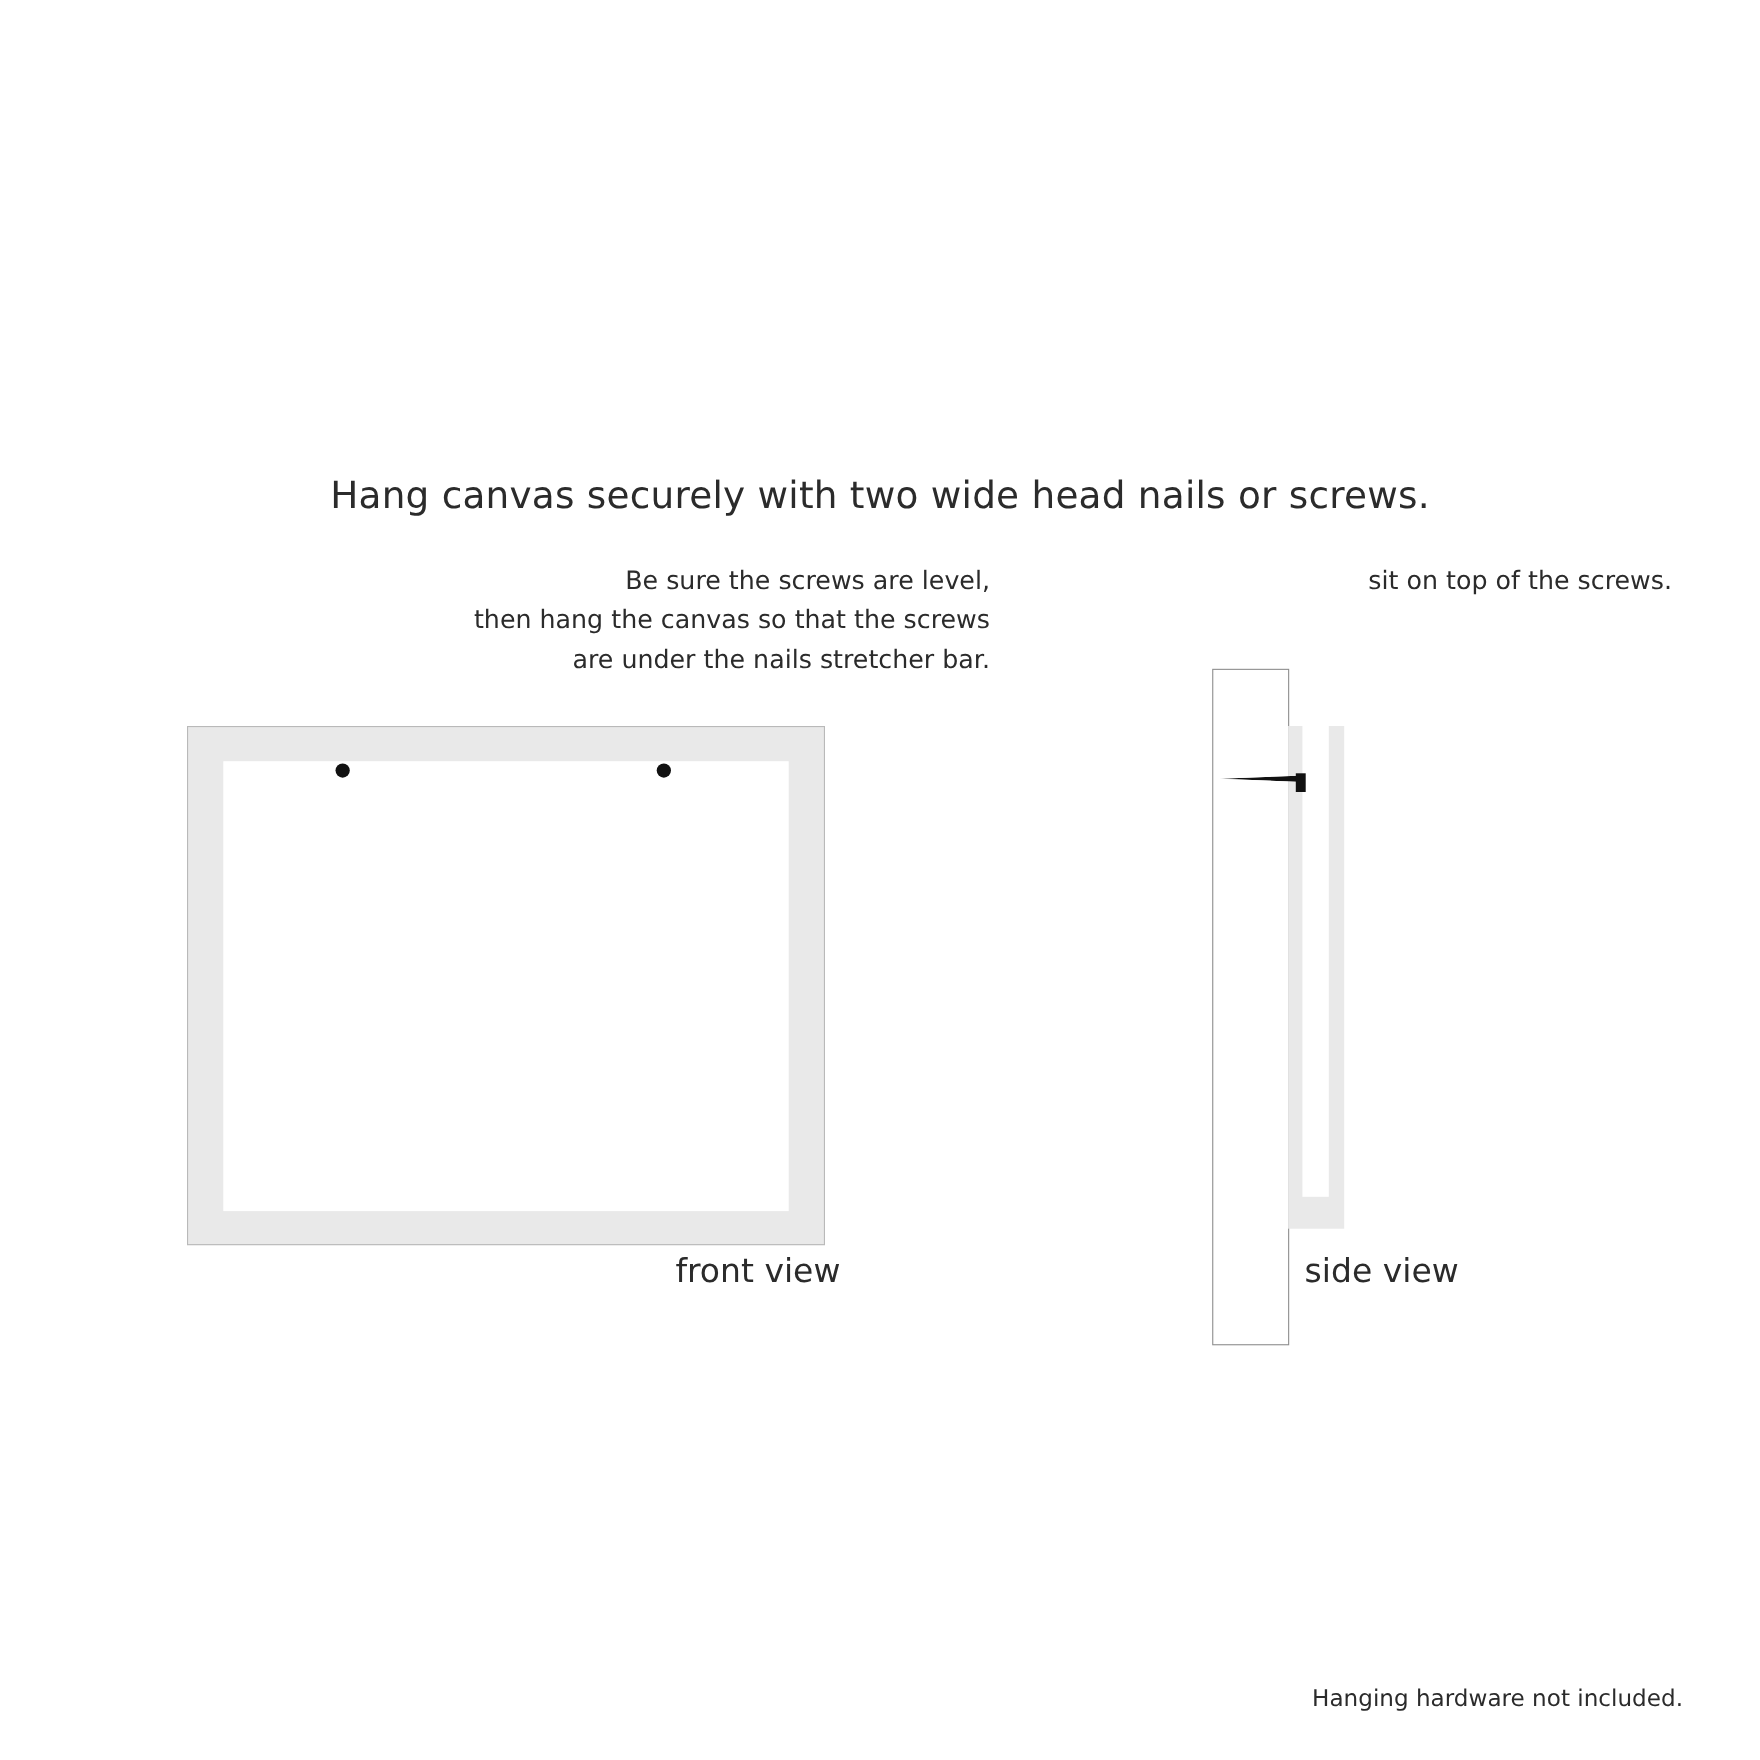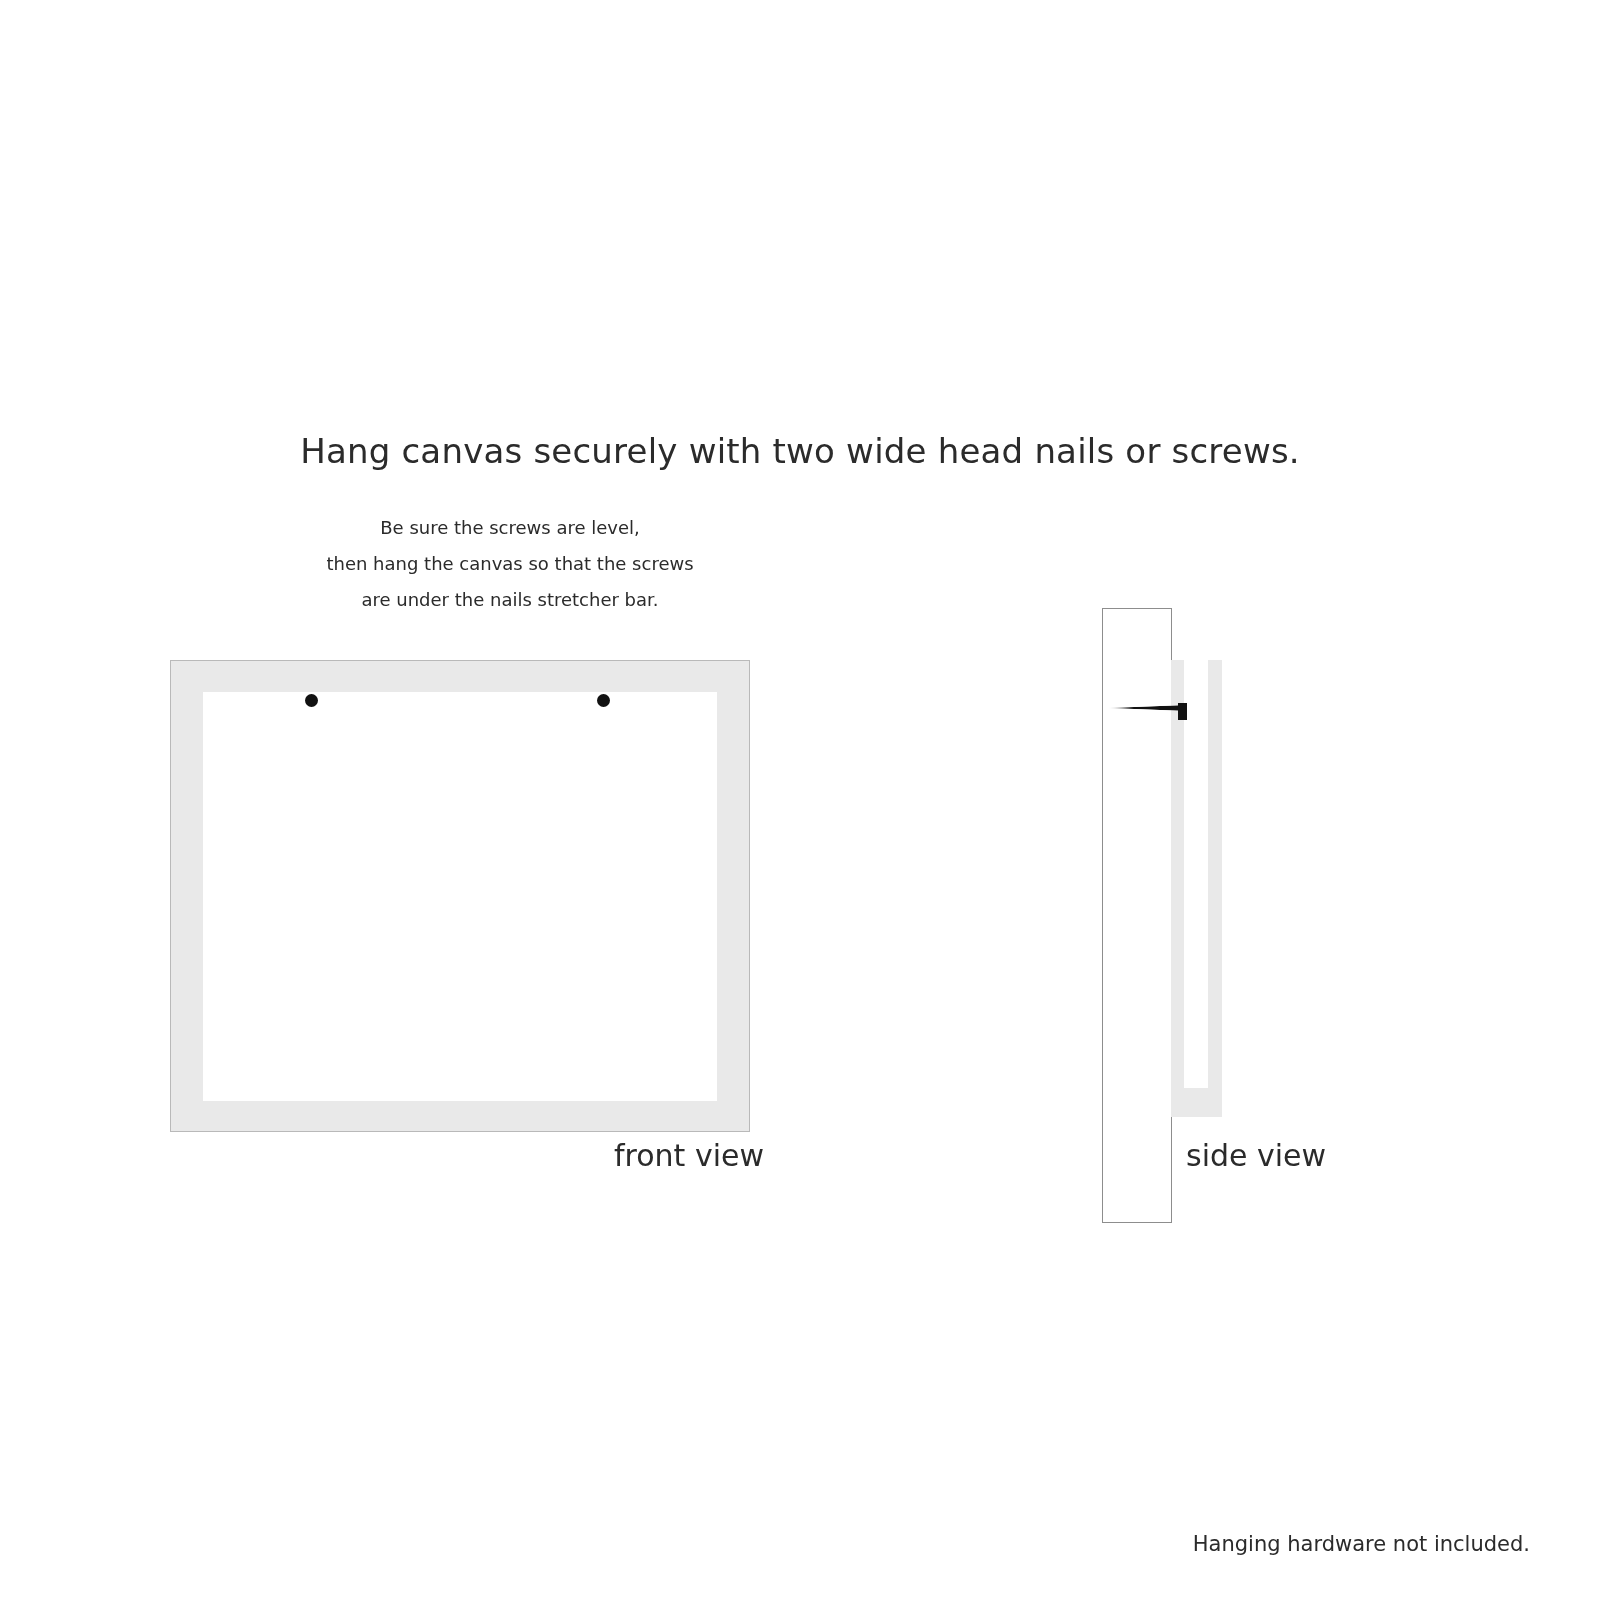--- a/index.html
+++ b/index.html
@@ -27,23 +27,23 @@
     font-weight: 400;
     letter-spacing: 0.2px;
     color: #2b2b2b;
     white-space: nowrap;
     margin-top: 46px;
   }
 
   
   .caption {
     position: absolute;
-    font-size: 18px;
+    font-size: 23px;
     line-height: 36px;
-    text-align: center;
+    text-align: right;
     color: #2b2b2b;
   }
   .caption-left {
     left: 120px;
     top: 510px;
     width: 780px;
   }
   .caption-right {
     left: 880px;
     top: 510px;
@@ -153,20 +153,21 @@
 
 <div class="headline">Hang canvas securely with two wide head nails or screws.</div>
 
 <div class="caption caption-left">
   <span>Be sure the screws are level,</span>
   <span>then hang the canvas so that the screws</span>
   <span>are under the nails stretcher bar.</span>
 </div>
 
 <div class="caption caption-right">
+  <span>sit on top of the screws.</span>
 </div>
 
 <div class="front-view">
   <div class="front-inner"></div>
 </div>
 <div class="screw-dot screw-left"></div>
 <div class="screw-dot screw-right"></div>
 <div class="view-label label-front">front view</div>
 
 <div class="wall"></div>

